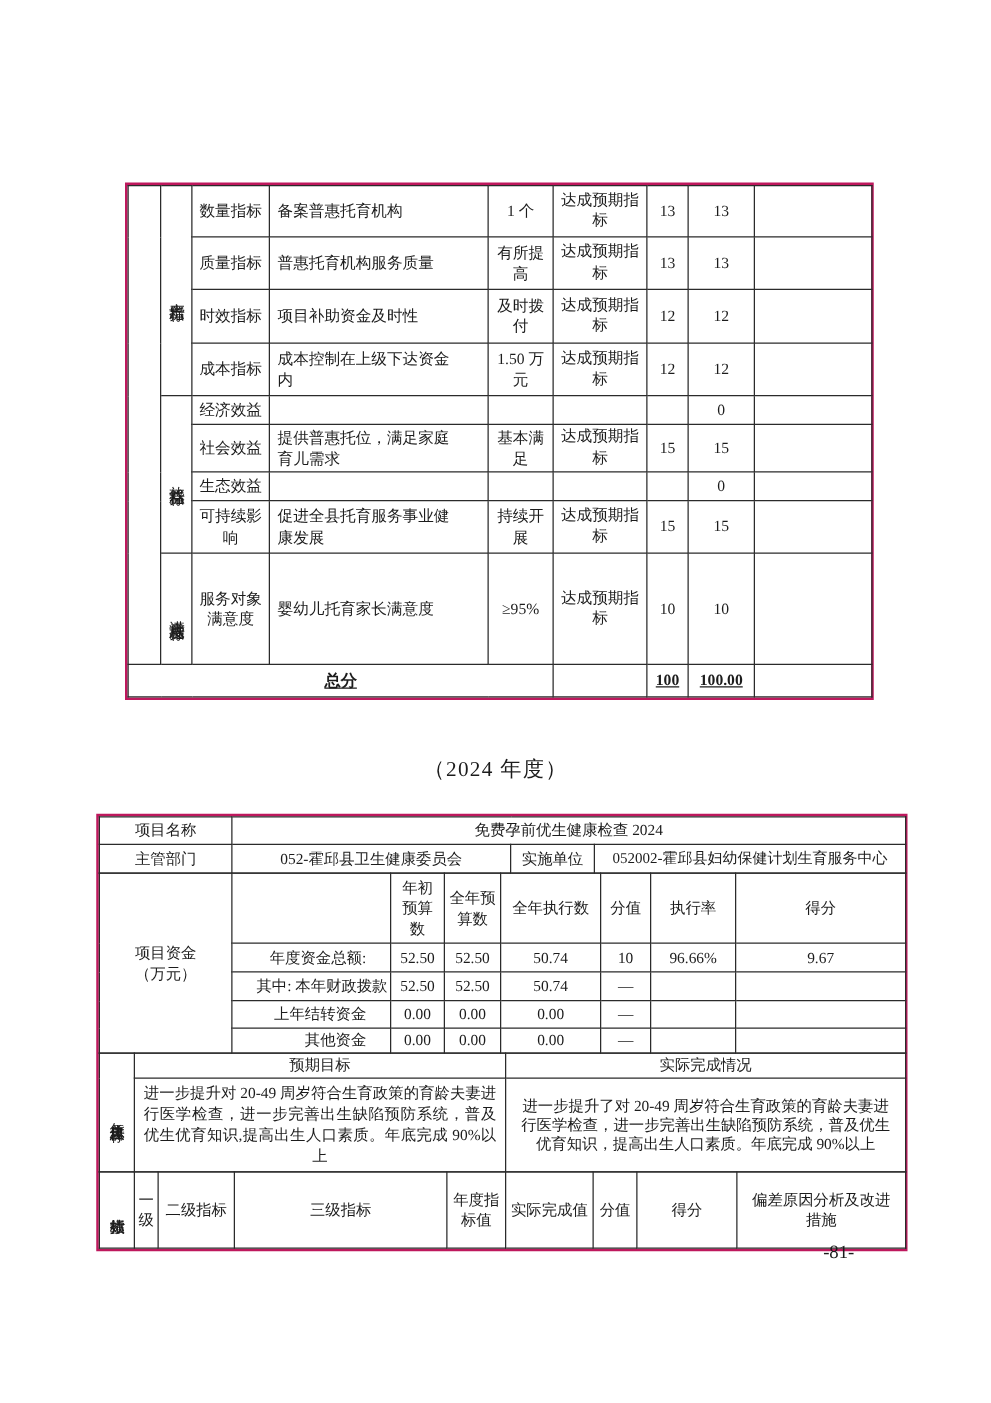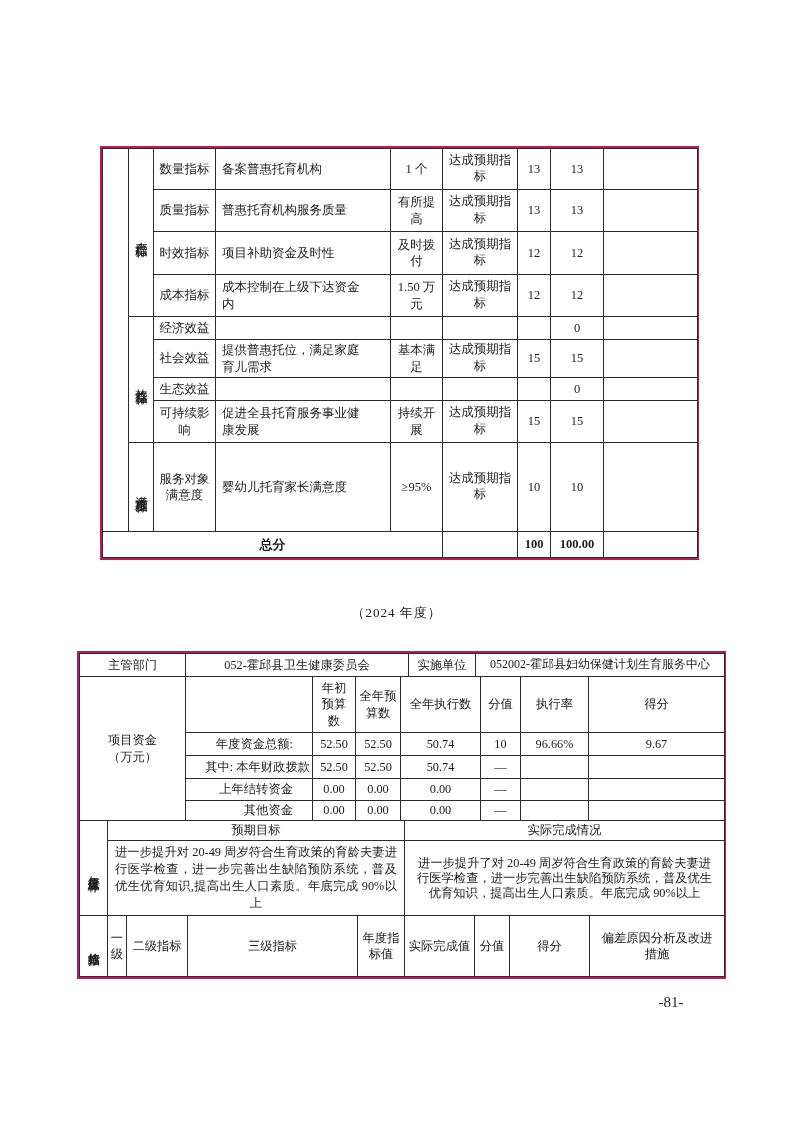--- a/index.html
+++ b/index.html
@@ -12,26 +12,26 @@
   table{border-collapse:collapse;table-layout:fixed;width:100%;}
   .stack + .stack{margin-top:-1px;}
   td{border:1px solid #2b2b2b;text-align:center;vertical-align:middle;
      padding:1px 3px;line-height:1.32;overflow:hidden;}
   td.left{text-align:left;padding-left:6px;padding-right:19px;}
   td.right{text-align:right;padding-right:19px;}
   td.tight{padding:1px 2px;}
   td.vpad4{padding:2px 4px;font-family:Liberation Mono, monospace;}
   .vtext{writing-mode:vertical-rl;text-orientation:upright;display:inline-block;line-height:1.05;letter-spacing:1px;}
   .vtext2{writing-mode:vertical-rl;text-orientation:upright;display:inline-block;height:30px;line-height:13px;font-size:12px;letter-spacing:0;}
-  .bold{font-weight:bold;}
+  .bold{font-weight:bold;text-decoration:underline;}
   .goal-exp{text-align:justify;text-align-last:center;padding:3px 7px;line-height:17px;}
   .goal-act{text-align:center;padding:3px 10px;line-height:15px;}
   .blockline{display:block;line-height:1.35;}
   #t2 td{font-size:12.3px;}
-  .title-2024{position:absolute;top:604px;left:0;width:100%;text-align:center;font-size:13px;letter-spacing:1px;}
+  .title-2024{position:absolute;top:604px;left:0;width:100%;text-align:center;font-size:17px;letter-spacing:1px;}
   .pagenum{position:absolute;top:994px;left:636px;width:70px;text-align:center;font-size:15px;}
 </style>
 </head>
 <body>
 
 <div class="outer" style="left:100px;top:146px;width:595px;">
 <table>
   <colgroup>
     <col style="width:26px">
         <col style="width:25px">
@@ -145,20 +145,24 @@
 <div class="outer" id="t2" style="left:77px;top:651px;width:645px;">
 
   <table class="stack">
     <colgroup>
         <col style="width:106px">
         <col style="width:223px">
         <col style="width:67px">
         <col style="width:249px">
       </colgroup>
     <tbody>
+        <tr style="height:22px">
+      <td>项目名称</td>
+      <td colspan="3">免费孕前优生健康检查 2024</td>
+    </tr>
     <tr style="height:23px">
       <td>主管部门</td>
       <td>052-霍邱县卫生健康委员会</td>
       <td class="tight">实施单位</td>
       <td class="tight" style="font-size:12px">052002-霍邱县妇幼保健计划生育服务中心</td>
     </tr>
   </tbody>
     </table>
 
   <table class="stack">

